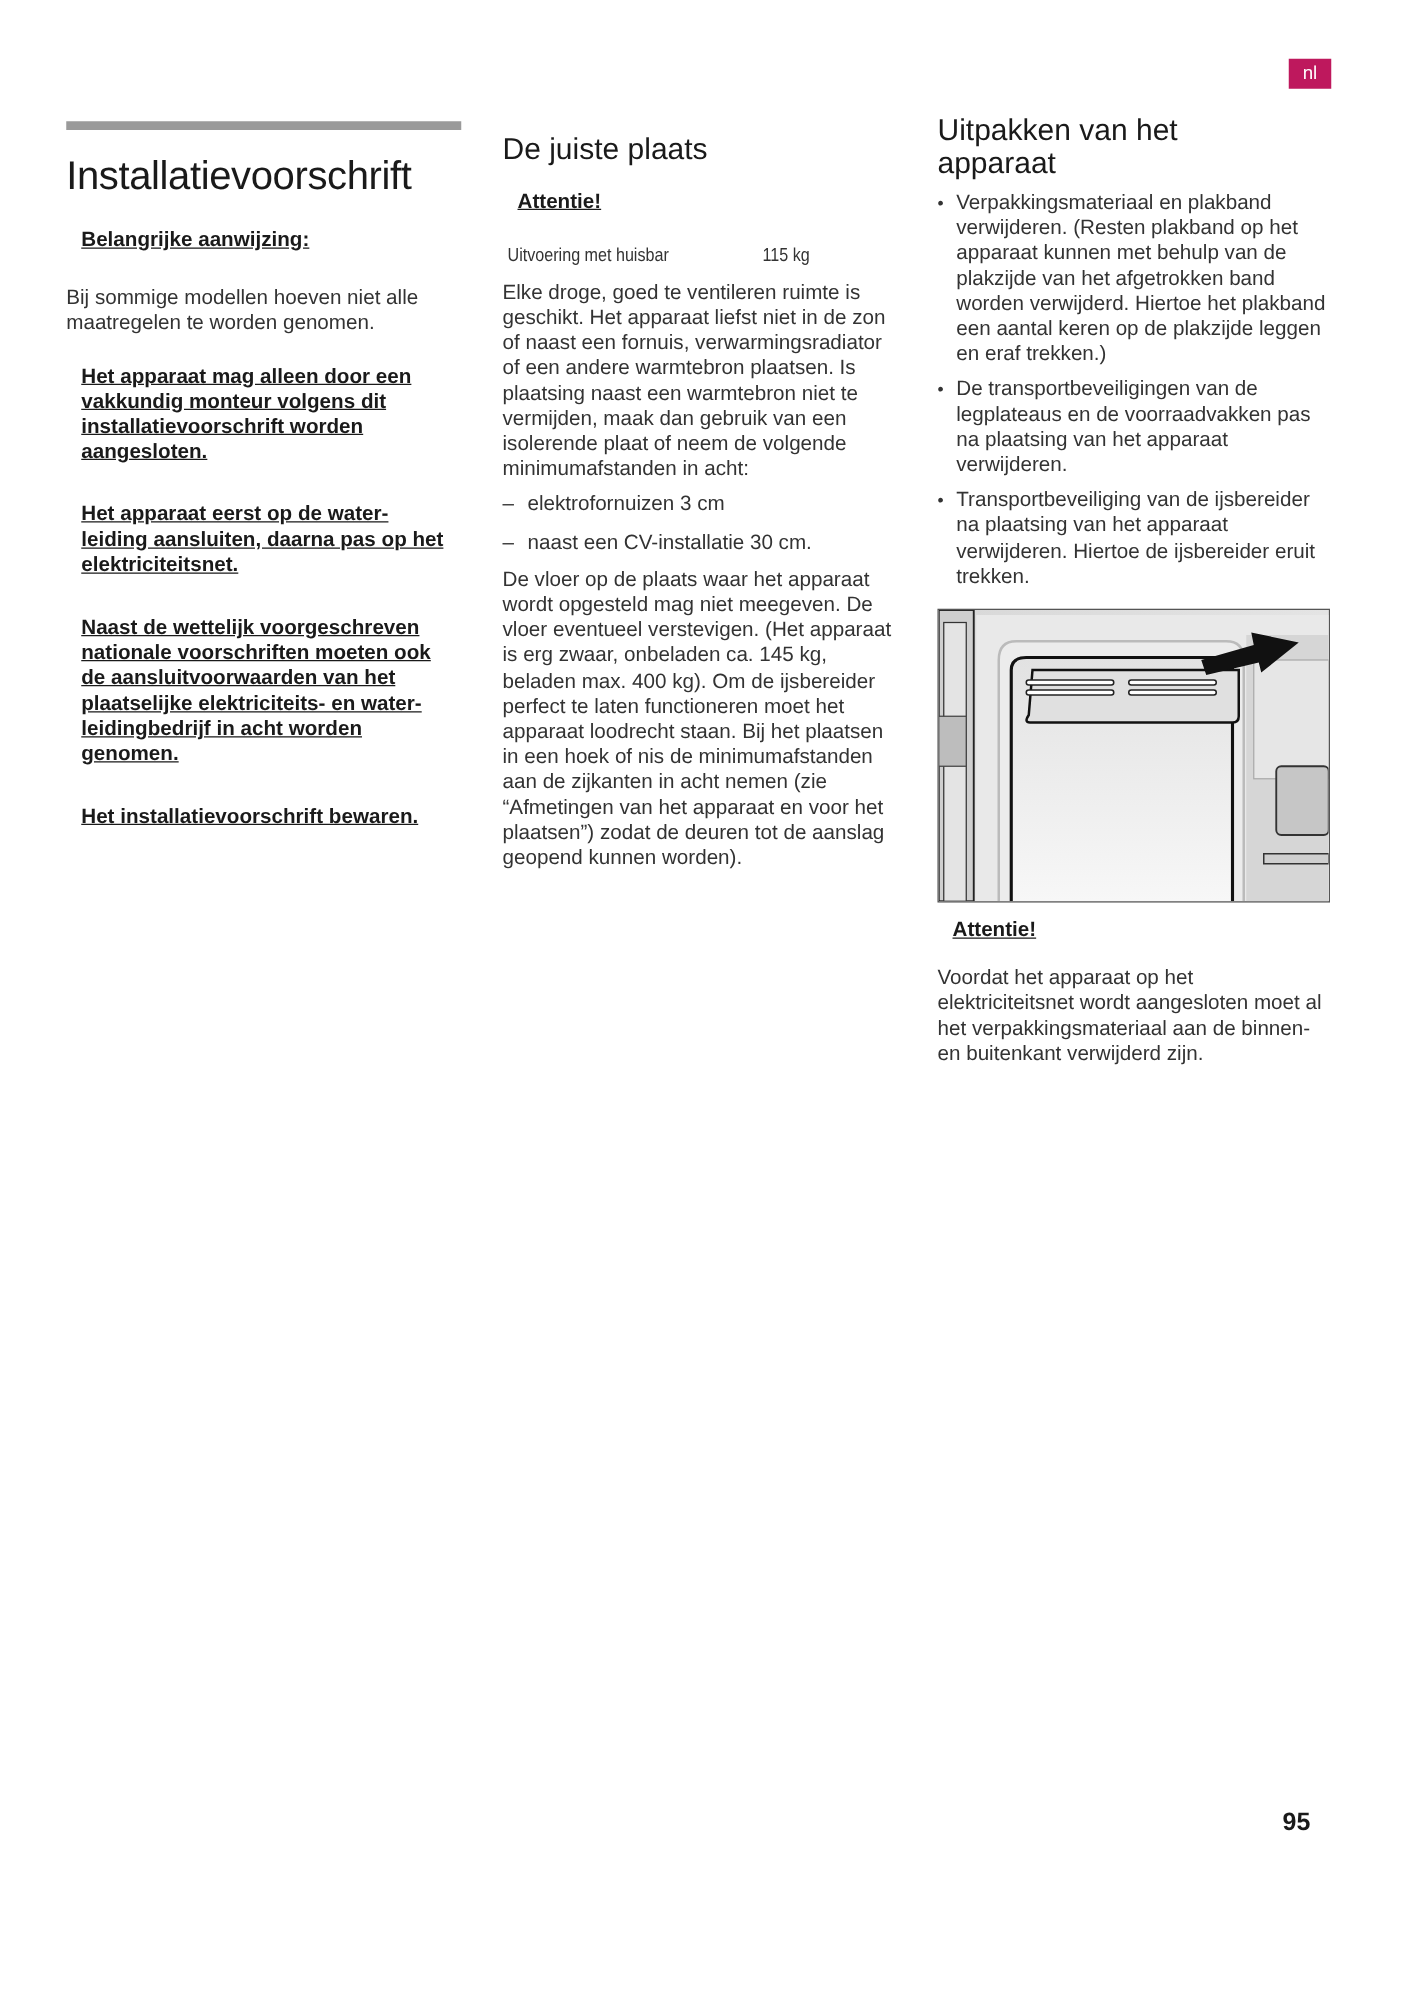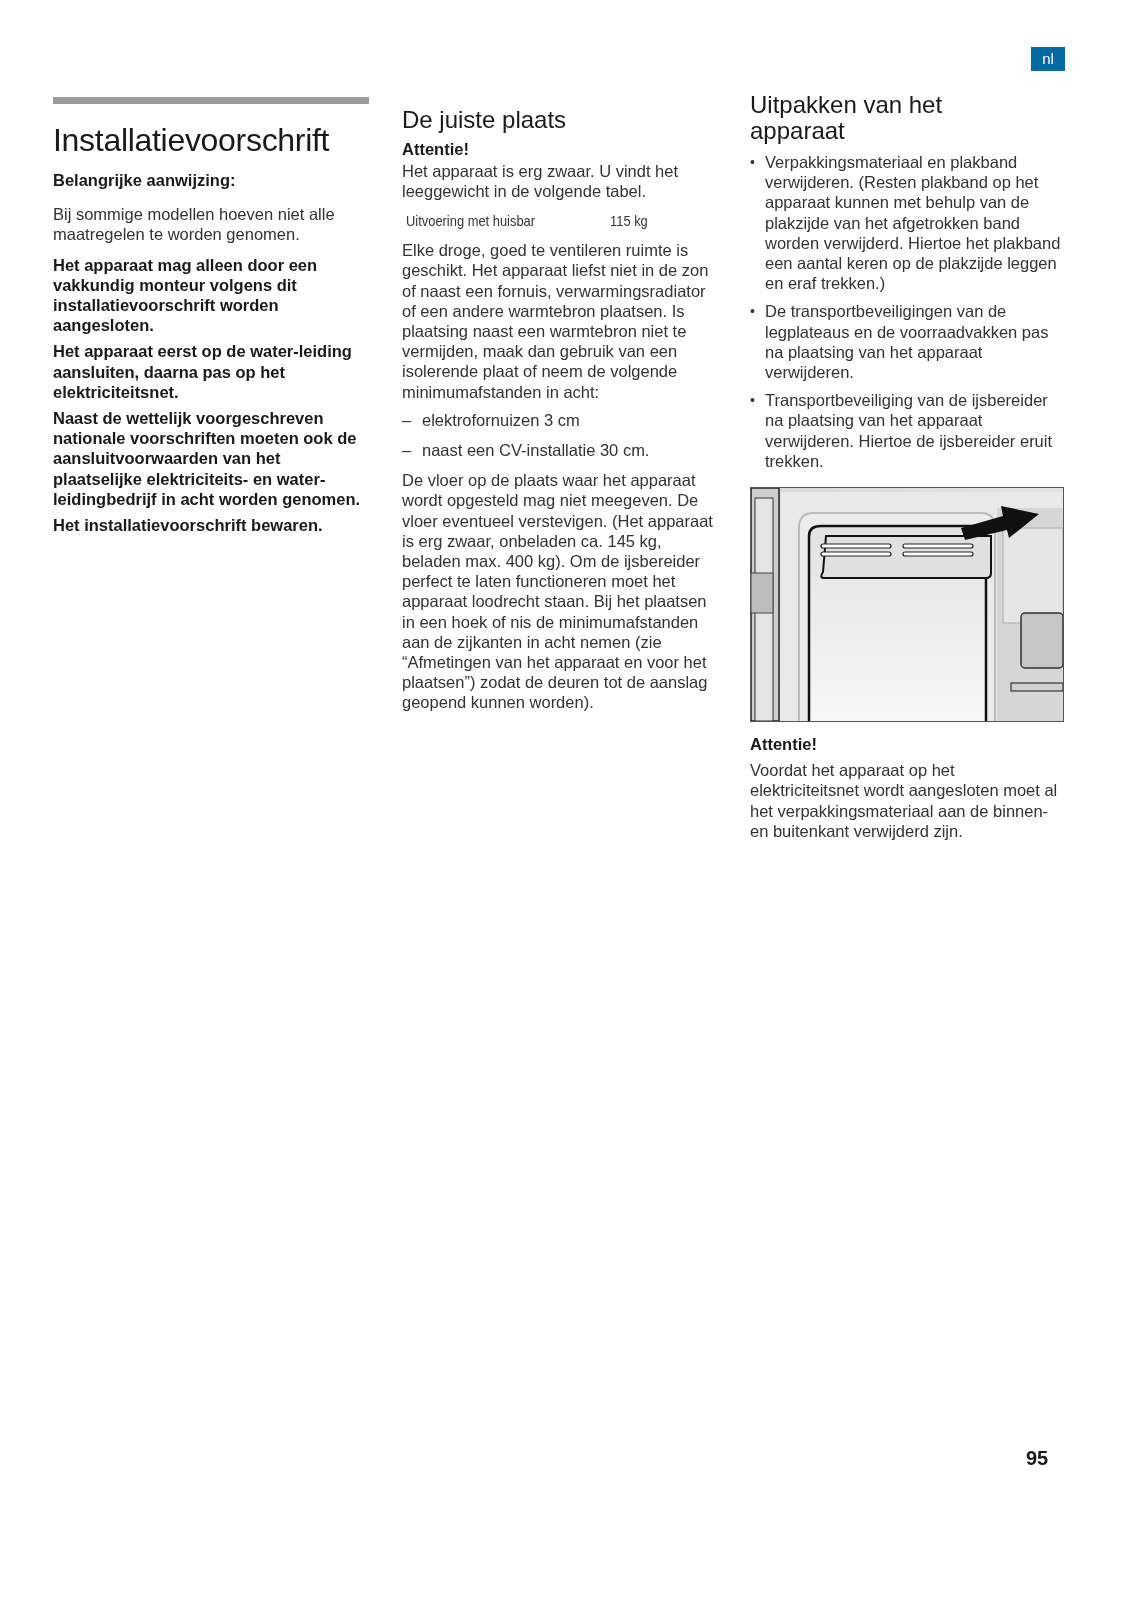--- a/index.html
+++ b/index.html
@@ -1,34 +1,34 @@
 <!DOCTYPE html>
 <html><head>
 <meta charset="utf-8">
 <style>
   html, body { margin: 0; padding: 0; background: #ffffff; }
   body { width: 1131px; height: 1600px; position: relative; overflow: hidden;
          font-family: "Liberation Sans", sans-serif; color: #1a1a1a; }
 
   .lang-tab { position: absolute; left: 1031px; top: 47px; width: 34px; height: 24px;
-              background: #0369a1; color: #fff; font-size: 15px; text-align: center;
+              background: #be185d; color: #fff; font-size: 15px; text-align: center;
               line-height: 24px; }
 
   .col { position: absolute; top: 0; }
   #col1 { left: 53px; width: 318px; }
   #col2 { left: 402px; width: 320px; }
   #col3 { left: 750px; width: 318px; }
 
   .top-rule { position: absolute; left: 53px; top: 97px; width: 316px; height: 7px; background: #9a9a9a; }
 
   .main-title { position: absolute; top: 122px; left: 0; margin: 0; font-weight: normal;
                 font-size: 32px; letter-spacing: -0.3px; color: #1a1a1a; white-space: nowrap; }
 
   .p { margin: 0; font-size: 16.5px; line-height: 20.2px; color: #333; }
-  .pb { margin: 0; font-size: 16.5px; line-height: 20.2px; font-weight: bold; color: #1a1a1a; }
+  .pb { margin: 12px; font-size: 16.5px; line-height: 20.2px; font-weight: bold; color: #1a1a1a; text-decoration: underline; }
 
   #col1 .flow { position: absolute; top: 170px; left: 0; width: 318px; }
   #col2 .flow { position: absolute; top: 107px; left: 0; width: 320px; }
   #col3 .flow { position: absolute; top: 92px; left: 0; width: 318px; }
 
   .h2 { margin: 0; font-size: 24px; line-height: 26px; font-weight: normal; color: #1a1a1a; }
 
   .gap6 { height: 6px; }
   .gap8 { height: 8px; }
   .gap10 { height: 10px; }
@@ -73,21 +73,20 @@
     <p class="pb">Het installatievoorschrift bewaren.</p>
   </div>
 </div>
 
 <div class="col" id="col2">
   <div class="flow">
     <h2 class="h2">De juiste plaats</h2>
     <div style="height:6px"></div>
     <p class="pb">Attentie!</p>
     <div style="height:2px"></div>
-    <p class="p">Het apparaat is erg zwaar. U vindt het leeggewicht in de volgende tabel.</p>
     <table class="weights">
       <tbody>
       <tr>
         <td class="lab">Uitvoering met huisbar</td>
         <td class="val">115 kg</td>
       </tr>
     </tbody>
       </table>
     <p class="p">Elke droge, goed te ventileren ruimte is geschikt. Het apparaat liefst niet in de zon of naast een fornuis, verwarmingsradiator of een andere warmtebron plaatsen. Is plaatsing naast een warmtebron niet te vermijden, maak dan gebruik van een isolerende plaat of neem de volgende minimumafstanden in acht:</p>
     <div class="dash-item">

